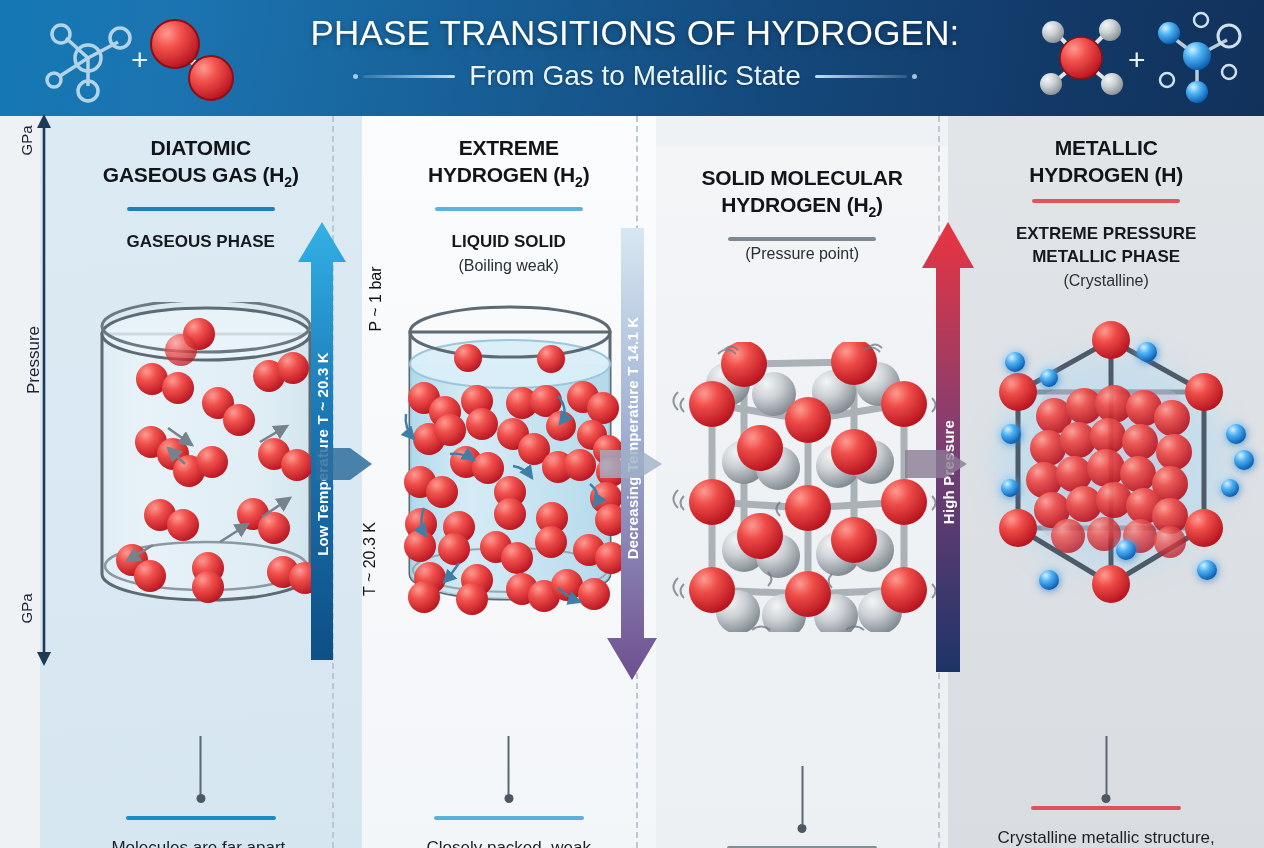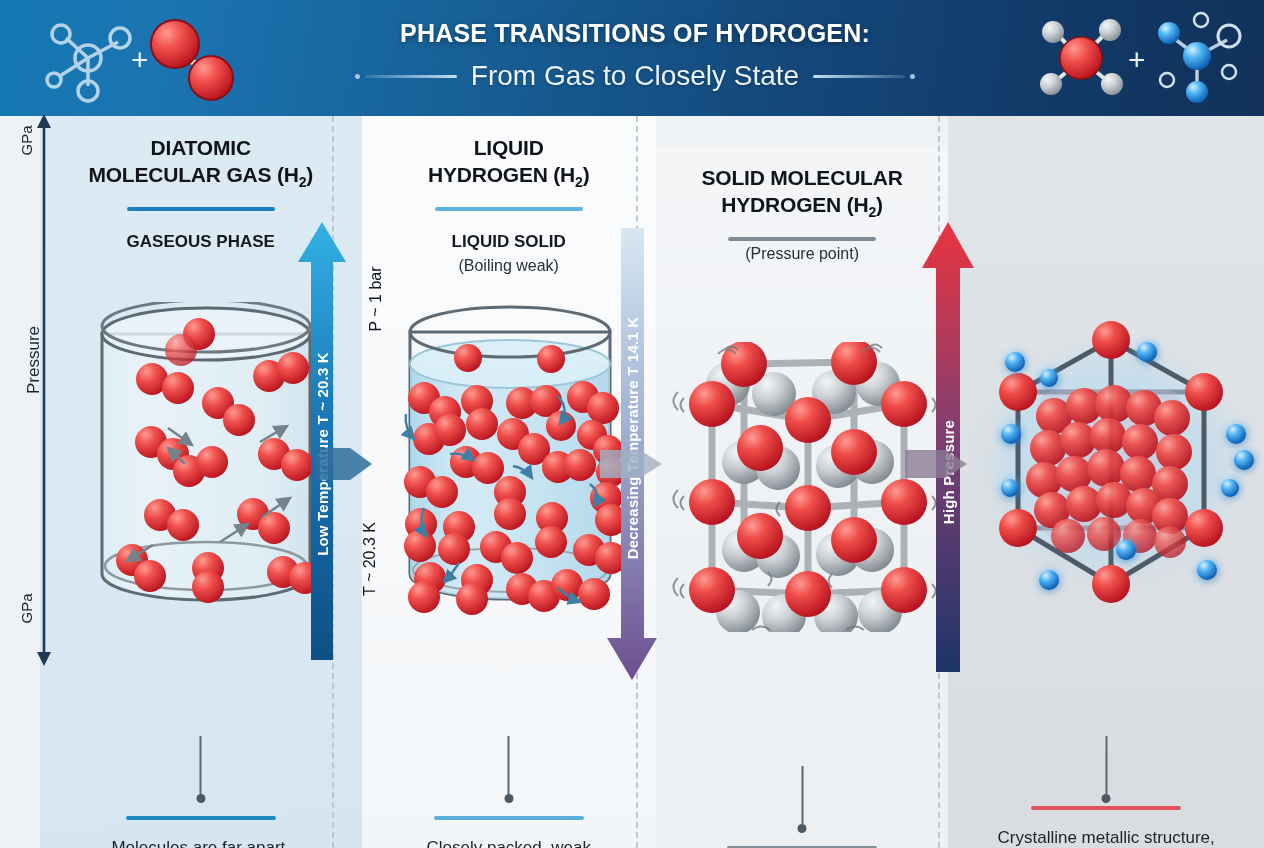--- a/index.html
+++ b/index.html
@@ -17,21 +17,21 @@
     position: absolute; top: 0; left: 0; width: 1264px; height: 116px;
     background: linear-gradient(100deg, #1478b4 0%, #1b74b0 14%, #175f96 38%, #14487b 62%, #123a68 82%, #11315a 100%);
     overflow: hidden;
   }
   .header-title-wrap {
     position: absolute; left: 250px; top: 8px; width: 770px;
     text-align: center;
   }
   .header-title {
     color: #ffffff;
-    font-size: 25px; font-weight: bold; letter-spacing: 0.2px;
+    font-size: 35px; font-weight: normal; letter-spacing: 0.2px;
     line-height: 50px;
     text-shadow: 0 2px 5px rgba(0,0,0,0.35);
     white-space: nowrap;
   }
   .subtitle-row {
     display: flex; align-items: center; justify-content: center; gap: 14px;
     margin-top: 2px;
   }
   .sub-rule {
     height: 3px; width: 92px; border-radius: 2px;
@@ -156,21 +156,21 @@
             <stop offset="100%" stop-color="#b81420"></stop>
           </radialGradient>
         </defs>
       </svg>
     </div>
 
     <div class="header-title-wrap">
       <div class="header-title">PHASE TRANSITIONS OF HYDROGEN:</div>
       <div class="subtitle-row">
         <span class="sub-rule left"></span>
-        <span class="header-subtitle">From Gas to Closely State</span>
+        <span class="header-subtitle">From Gas to Metallic State</span>
         <span class="sub-rule right"></span>
       </div>
     </div>
 
     <div class="hdr-molecule hdr-right">
       <svg width="245" height="100" viewBox="0 0 245 100">
         <defs>
           <radialGradient id="rg2" cx="33%" cy="28%" r="75%">
             <stop offset="0%" stop-color="#ff9a92"></stop>
               <stop offset="40%" stop-color="#f2514c"></stop>
@@ -218,21 +218,21 @@
       </svg>
     </div>
   </div>
 
   <div class="main">
 
     <div class="col col-1">
       <div class="col-head">
         <div class="col-title">
           <span>DIATOMIC</span><br>
-          <span>MOLECULAR GAS (H</span><sub>2</sub><span>)</span>
+          <span>GASEOUS GAS (H</span><sub>2</sub><span>)</span>
         </div>
         <div class="accent-rule" style="background:#1d7fc0"></div>
         <div class="phase-name">GASEOUS PHASE</div>
       </div>
 
       <div class="illus" style="top:186px">
         <svg width="332" height="320" viewBox="0 0 332 320">
           <defs>
             <radialGradient id="rgas" cx="33%" cy="27%" r="75%">
               <stop offset="0%" stop-color="#ff9b93"></stop>
@@ -327,21 +327,21 @@
         <div class="cap-rule" style="background:#1d8ac4"></div>
         <div class="caption" style="white-space:pre-line">Molecules are far apart,
 highly kinetic,
 filling the volume</div>
       </div>
     </div>
 
     <div class="col col-2">
       <div class="col-head">
         <div class="col-title">
-          <span>LIQUID</span><br>
+          <span>EXTREME</span><br>
           <span>HYDROGEN (H</span><sub>2</sub><span>)</span>
         </div>
         <div class="accent-rule" style="background:#5cb3dd"></div>
         <div class="phase-name">LIQUID SOLID</div>
         <div class="phase-cond">(Boiling weak)</div>
       </div>
 
       <div class="illus" style="top:186px">
         <svg width="304" height="320" viewBox="0 0 304 320">
           <defs>
@@ -595,20 +595,30 @@
       </div>
       <div style="position:absolute;top:700px;width:100%">
         <div class="cap-rule" style="background:#7e8f98"></div>
         <div class="caption" style="white-space:pre-line">Crystalline structure,
 ordered molecules,
 low temperature</div>
       </div>
     </div>
 
     <div class="col col-4">
+      <div class="col-head">
+        <div class="col-title">
+          <span>METALLIC</span><br>
+          <span>HYDROGEN (H</span><span>)</span>
+        </div>
+        <div class="accent-rule" style="background:#e2545c"></div>
+        <div class="phase-name" style="white-space:pre-line">EXTREME PRESSURE
+METALLIC PHASE</div>
+        <div class="phase-cond">(Crystalline)</div>
+      </div>
 
       <div class="illus" style="top:196px">
         <svg width="326" height="300" viewBox="0 0 326 300">
           <defs>
             <radialGradient id="rmet" cx="33%" cy="27%" r="75%">
               <stop offset="0%" stop-color="#ff9b93"></stop>
                 <stop offset="38%" stop-color="#ef4d49"></stop>
               <stop offset="100%" stop-color="#b81420"></stop>
             </radialGradient>
             <radialGradient id="bmet" cx="34%" cy="27%" r="75%">

